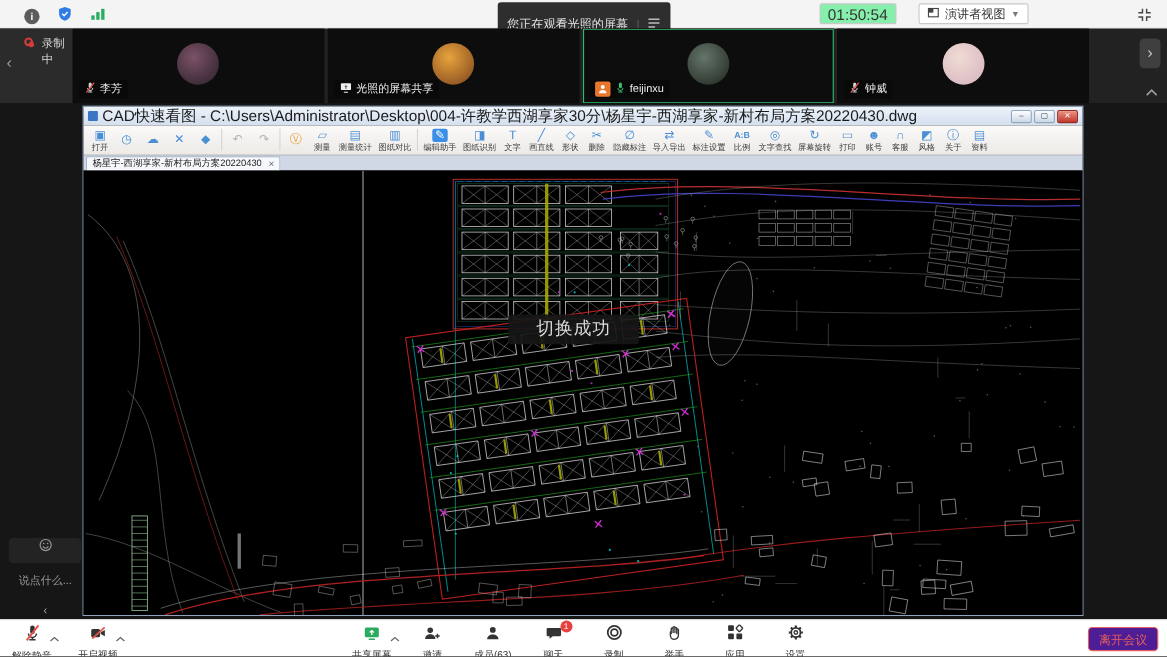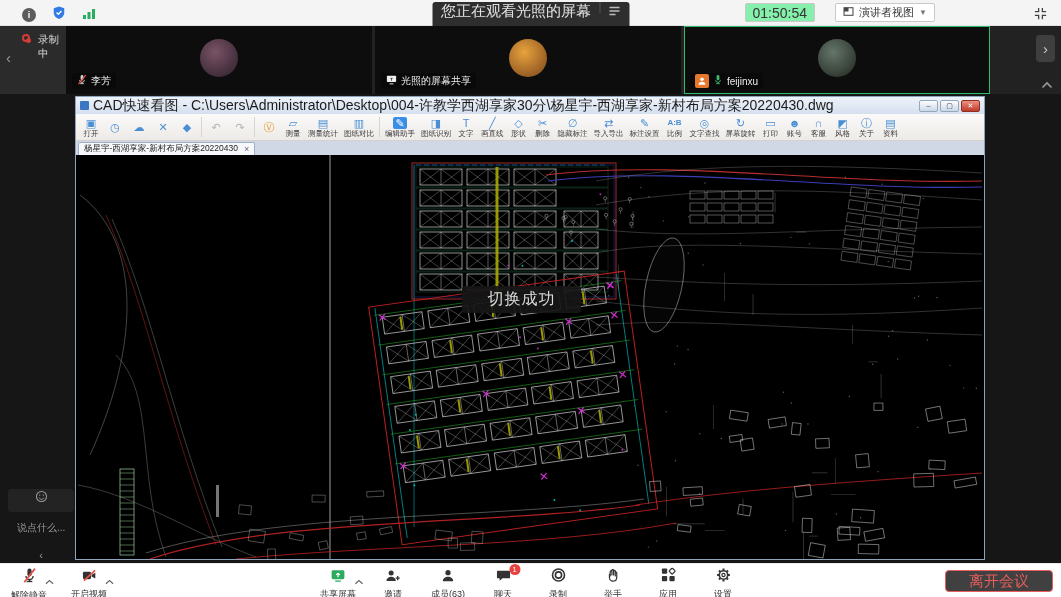--- a/index.html
+++ b/index.html
@@ -3,21 +3,21 @@
 <meta charset="utf-8">
 <style>
   html,body{margin:0;padding:0;background:#000;}
   *{box-sizing:border-box;font-family:"Liberation Sans","DejaVu Sans",sans-serif;}
   .screen{position:relative;width:1061px;height:597px;overflow:hidden;background:#141414;}
 
   
   .topbar{position:absolute;left:0;top:0;width:1061px;height:26px;background:#f4f4f4;border-bottom:1px solid #e2e2e2;}
   .tb-icons{position:absolute;left:22px;top:5px;display:flex;gap:16px;align-items:center;}
   .info-badge{width:14px;height:14px;border-radius:50%;background:#5c5c5c;color:#fff;font-size:9px;font-weight:bold;display:flex;align-items:center;justify-content:center;}
-  .banner{position:absolute;left:50%;top:2px;transform:translateX(-50%);height:27px;background:#2e2e2e;border-radius:3px;display:flex;align-items:flex-start;gap:8px;padding:0 9px;color:#e3e3e3;font-size:15px;white-space:nowrap;}
+  .banner{position:absolute;left:50%;top:2px;transform:translateX(-50%);height:27px;background:#2e2e2e;border-radius:3px;display:flex;align-items:flex-end;gap:8px;padding:0 9px;color:#e3e3e3;font-size:11px;white-space:nowrap;}
   .banner .divline{width:1px;height:11px;background:#555;}
   .time-box{position:absolute;right:246px;top:3px;height:19px;background:#86efac;border:1px solid #c9c9c9;border-radius:2px;display:flex;align-items:center;padding:0 7px;font-size:14px;color:#333;}
   .view-box{position:absolute;right:126px;top:3px;height:19px;background:#fff;border:1px solid #c9c9c9;border-radius:2px;display:flex;align-items:center;gap:5px;padding:0 7px;font-size:11px;color:#333;}
   .view-caret{font-size:8px;color:#777;}
   .expand-btn{position:absolute;right:12px;top:4px;width:18px;height:18px;display:flex;align-items:center;justify-content:center;}
 
   
   .filmstrip{position:absolute;left:0;top:26px;width:1061px;height:68px;background:#222;}
   .rec-block{position:absolute;left:0;top:0;width:66px;height:68px;background:#2b2b2b;}
   .rec-dot{position:absolute;left:22px;top:8px;width:8px;height:8px;border-radius:50%;border:2px solid #d43b3b;}
@@ -68,21 +68,21 @@
   .chat-collapse{font-size:11px;color:#9a9a9a;}
 
   
   .bottombar{position:absolute;left:0;top:563px;width:1061px;height:34px;background:#fff;border-top:1px solid #ebebeb;}
   .bb-item{position:relative;display:flex;flex-direction:column;align-items:center;justify-content:center;gap:1px;min-width:38px;cursor:pointer;}
   .bb-item .blabel{font-size:9px;color:#333;white-space:nowrap;}
   .bb-caret{position:absolute;right:-6px;top:4px;color:#666;}
   .bb-badge{position:absolute;top:-3px;right:2px;min-width:11px;height:11px;border-radius:6px;background:#e64340;color:#fff;font-size:7.5px;display:flex;align-items:center;justify-content:center;padding:0 2px;}
   .bb-left{position:absolute;left:10px;top:3px;display:flex;gap:22px;}
   .bb-center{position:absolute;left:50%;top:3px;transform:translateX(-50%);display:flex;gap:17px;}
-  .leave-btn{position:absolute;right:8px;top:6px;height:22px;padding:0 23px;background:#404040;border:1px solid #e85d5d;border-radius:4px;color:#e85d5d;font-size:15px;cursor:pointer;}
+  .leave-btn{position:absolute;right:8px;top:6px;height:22px;padding:0 9px;background:#4c1d95;border:1px solid #e85d5d;border-radius:4px;color:#e85d5d;font-size:11px;cursor:pointer;}
 </style>
 </head>
 <body>
 
 <div class="screen">
 
   <div class="topbar">
     <div class="tb-icons">
       <span class="info-badge">i</span>
       <span><svg width="14" height="15" viewBox="0 0 16 16">
@@ -160,20 +160,33 @@
                 <path d="M2.5 14c0-3 2.5-4.7 5.5-4.7s5.5 1.7 5.5 4.7z" fill="#fff"></path>
               </svg>
             </span>
             <span><svg width="10" height="11.200000000000001" viewBox="0 0 14 16">
                 <rect x="5" y="1.5" width="4" height="7.5" rx="2" fill="#3dba6f"></rect>
                 <path d="M3.6 8.5a3.4 3.4 0 0 0 6.8 0" fill="none" stroke="#3dba6f" stroke-width="1.3"></path>
                 <line x1="7" y1="12" x2="7" y2="13.6" stroke="#3dba6f" stroke-width="1.3"></line>
                 <line x1="4.3" y1="13.8" x2="9.7" y2="13.8" stroke="#3dba6f" stroke-width="1.3"></line>
               </svg></span>
             <span>feijinxu</span>
+          </div>
+        </div>
+        <div class="tile">
+          <div class="avatar" style="background: radial-gradient(circle at 40% 35%, rgb(240, 220, 212), rgb(212, 178, 190));"></div>
+          <div class="name-badge">
+            <span><svg width="10" height="11.200000000000001" viewBox="0 0 14 16">
+                <rect x="5" y="1.5" width="4" height="7.5" rx="2" fill="#cfcfcf"></rect>
+                <path d="M3.6 8.5a3.4 3.4 0 0 0 6.8 0" fill="none" stroke="#cfcfcf" stroke-width="1.3"></path>
+                <line x1="7" y1="12" x2="7" y2="13.6" stroke="#cfcfcf" stroke-width="1.3"></line>
+                <line x1="4.3" y1="13.8" x2="9.7" y2="13.8" stroke="#cfcfcf" stroke-width="1.3"></line>
+                <line x1="2" y1="14.5" x2="12.2" y2="1.5" stroke="#e5534b" stroke-width="1.7"></line>
+              </svg></span>
+            <span>钟威</span>
           </div>
         </div>
       </div>
     <div class="nav-right">›</div>
     <div class="collapse-up"><svg width="12" height="8" viewBox="0 0 12 8">
           <path d="M1.5 6.5L6 2l4.5 4.5" fill="none" stroke="#9a9a9a" stroke-width="1.6"></path>
         </svg></div>
   </div>
 
   <div class="stage">

